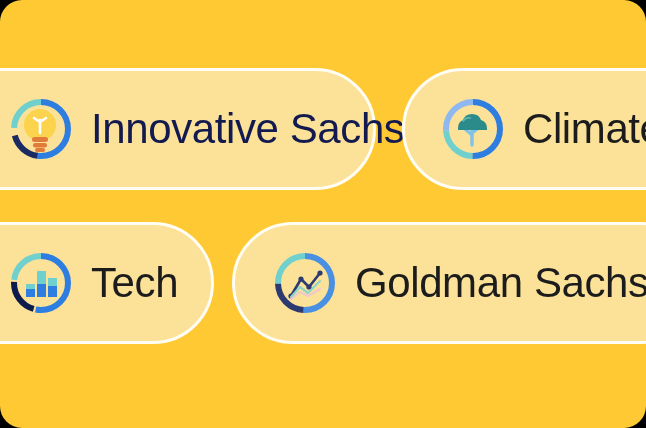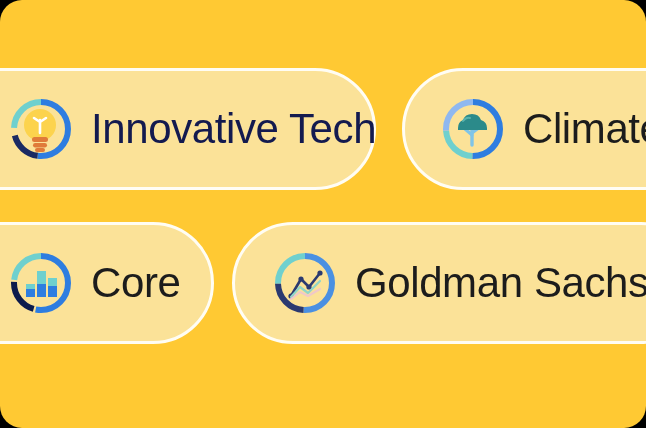--- a/index.html
+++ b/index.html
@@ -99,21 +99,21 @@
           <circle cx="32" cy="32" r="27" fill="none" stroke="#6FD0CE" stroke-width="6" stroke-dasharray="42 128" stroke-dashoffset="42" transform="rotate(-90 32 32)"></circle>
           <circle cx="32" cy="32" r="27" fill="none" stroke="#2E7DE0" stroke-width="6" stroke-dasharray="88 82" stroke-dashoffset="0" transform="rotate(-90 32 32)"></circle>
           <circle cx="32" cy="32" r="27" fill="none" stroke="#1B2A63" stroke-width="6" stroke-dasharray="32 138" stroke-dashoffset="-88" transform="rotate(-90 32 32)"></circle>
           <circle cx="31" cy="28" r="16" fill="#FCD34D"></circle>
           <rect x="23" y="40" width="16" height="5" rx="2.5" fill="#E07B39"></rect>
           <rect x="24" y="46" width="14" height="4.5" rx="2.2" fill="#E07B39"></rect>
           <rect x="26" y="51" width="10" height="4" rx="2" fill="#E07B39"></rect>
           <path d="M31 23 L31 36 M31 25 L25 21 M31 25 L37 21" stroke="#FFFFFF" stroke-width="2.6" fill="none" stroke-linecap="round"></path>
         </svg>
       </span>
-      <span class="pill-label label-navy">Innovative Tech</span>
+      <span class="pill-label label-navy">Innovative Sachs</span>
     </div>
 
     <div class="pill" id="pill-climate-tech">
       <span class="pill-icon">
         <svg viewBox="0 0 64 64" width="64" height="64" aria-hidden="true">
           <circle cx="32" cy="32" r="27" fill="none" stroke="#6FD0CE" stroke-width="6" stroke-dasharray="40 130" stroke-dashoffset="-85" transform="rotate(-90 32 32)"></circle>
           <circle cx="32" cy="32" r="27" fill="none" stroke="#2E7DE0" stroke-width="6" stroke-dasharray="85 85" stroke-dashoffset="0" transform="rotate(-90 32 32)"></circle>
           <circle cx="32" cy="32" r="27" fill="none" stroke="#8FB8F0" stroke-width="6" stroke-dasharray="45 125" stroke-dashoffset="-125" transform="rotate(-90 32 32)"></circle>
           <path d="M31 29 L31 48" stroke="#7FC4E8" stroke-width="3.4" stroke-linecap="round"></path>
           <path d="M31 38 L24 32 M31 36 L39 30" stroke="#7FC4E8" stroke-width="3" stroke-linecap="round"></path>
@@ -136,21 +136,21 @@
           <circle cx="32" cy="32" r="27" fill="none" stroke="#2E7DE0" stroke-width="6" stroke-dasharray="90 80" stroke-dashoffset="0" transform="rotate(-90 32 32)"></circle>
           <circle cx="32" cy="32" r="27" fill="none" stroke="#0D1B4C" stroke-width="6" stroke-dasharray="36 134" stroke-dashoffset="-92" transform="rotate(-90 32 32)"></circle>
           <rect x="17" y="33" width="9" height="13" fill="#6FD0CE"></rect>
           <rect x="17" y="38" width="9" height="8" fill="#2E7DE0"></rect>
           <rect x="28" y="20" width="9" height="26" fill="#6FD0CE"></rect>
           <rect x="28" y="33" width="9" height="13" fill="#2E7DE0"></rect>
           <rect x="39" y="27" width="9" height="19" fill="#6FD0CE"></rect>
           <rect x="39" y="35" width="9" height="11" fill="#2E7DE0"></rect>
         </svg>
       </span>
-      <span class="pill-label label-ink">Core</span>
+      <span class="pill-label label-ink">Tech</span>
     </div>
 
     <div class="pill" id="pill-goldman-sachs">
       <span class="pill-icon">
         <svg viewBox="0 0 64 64" width="64" height="64" aria-hidden="true">
           <circle cx="32" cy="32" r="27" fill="none" stroke="#6FD0CE" stroke-width="6" stroke-dasharray="44 126" stroke-dashoffset="44" transform="rotate(-90 32 32)"></circle>
           <circle cx="32" cy="32" r="27" fill="none" stroke="#4A90E2" stroke-width="6" stroke-dasharray="86 84" stroke-dashoffset="0" transform="rotate(-90 32 32)"></circle>
           <circle cx="32" cy="32" r="27" fill="none" stroke="#2B3A70" stroke-width="6" stroke-dasharray="40 130" stroke-dashoffset="-86" transform="rotate(-90 32 32)"></circle>
           <path d="M18 45 L28 28 L36 36 L47 22" fill="none" stroke="#2B3A70" stroke-width="2.6" stroke-linecap="round" stroke-linejoin="round"></path>
           <circle cx="18" cy="45" r="2.6" fill="#2B3A70"></circle>

